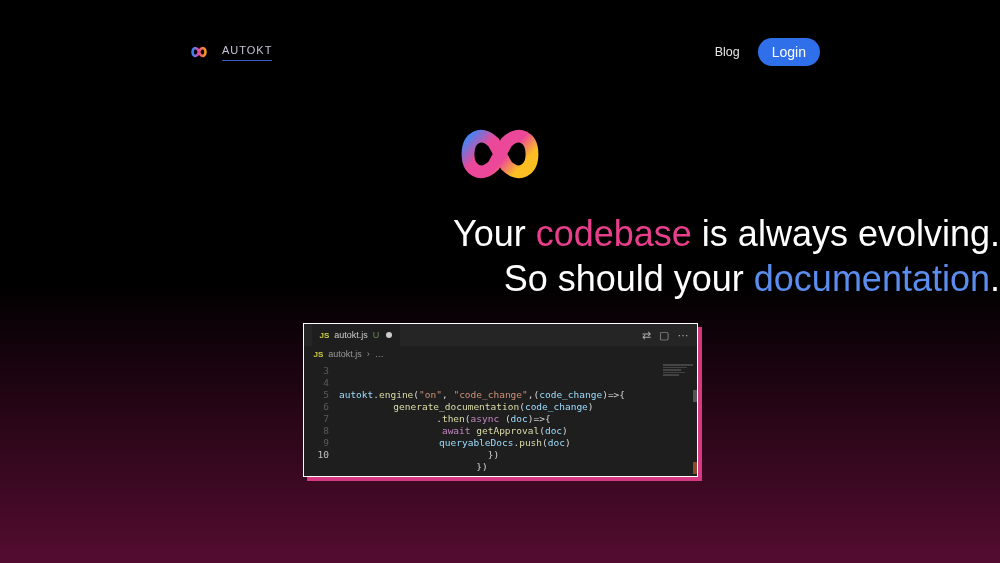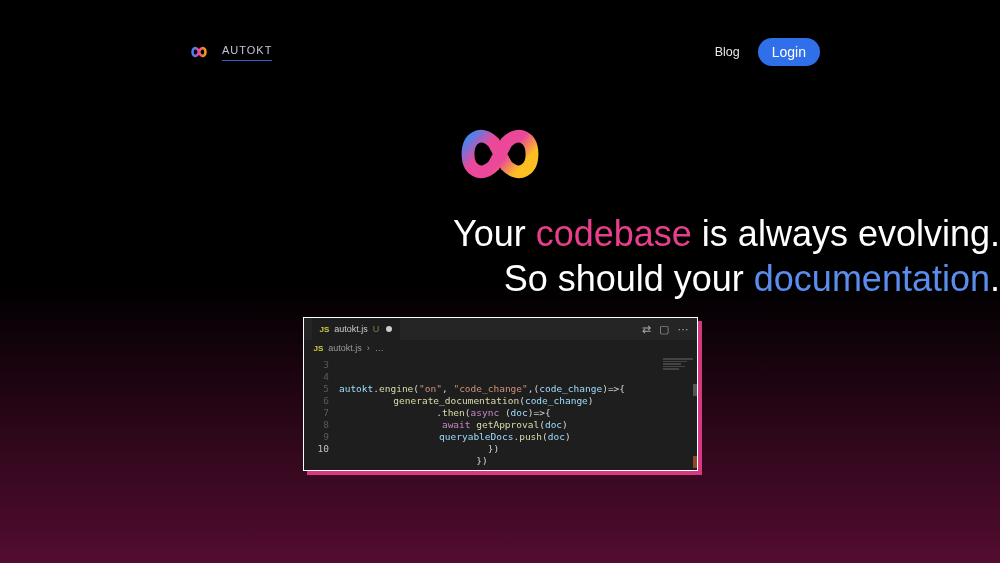--- a/index.html
+++ b/index.html
@@ -78,21 +78,21 @@
   color: #fff;
   font-size: 36px;
   font-weight: 400;
   line-height: 1.25;
   text-align: right;
 }
 .headline .pink { color: #e83e8c; }
 .headline .blue { color: #5b8def; }
 .code-window {
   width: 395px;
-  margin: 16px auto 0;
+  margin: 22px auto 0;
   border: 1px solid #fff;
   background: #f9a8d4;
   position: relative;
   box-shadow: 4px 4px 0 rgba(232, 62, 140, 0.9);
 }
 .tab-bar {
   display: flex;
   align-items: center;
   background: #252526;
   height: 22px;

